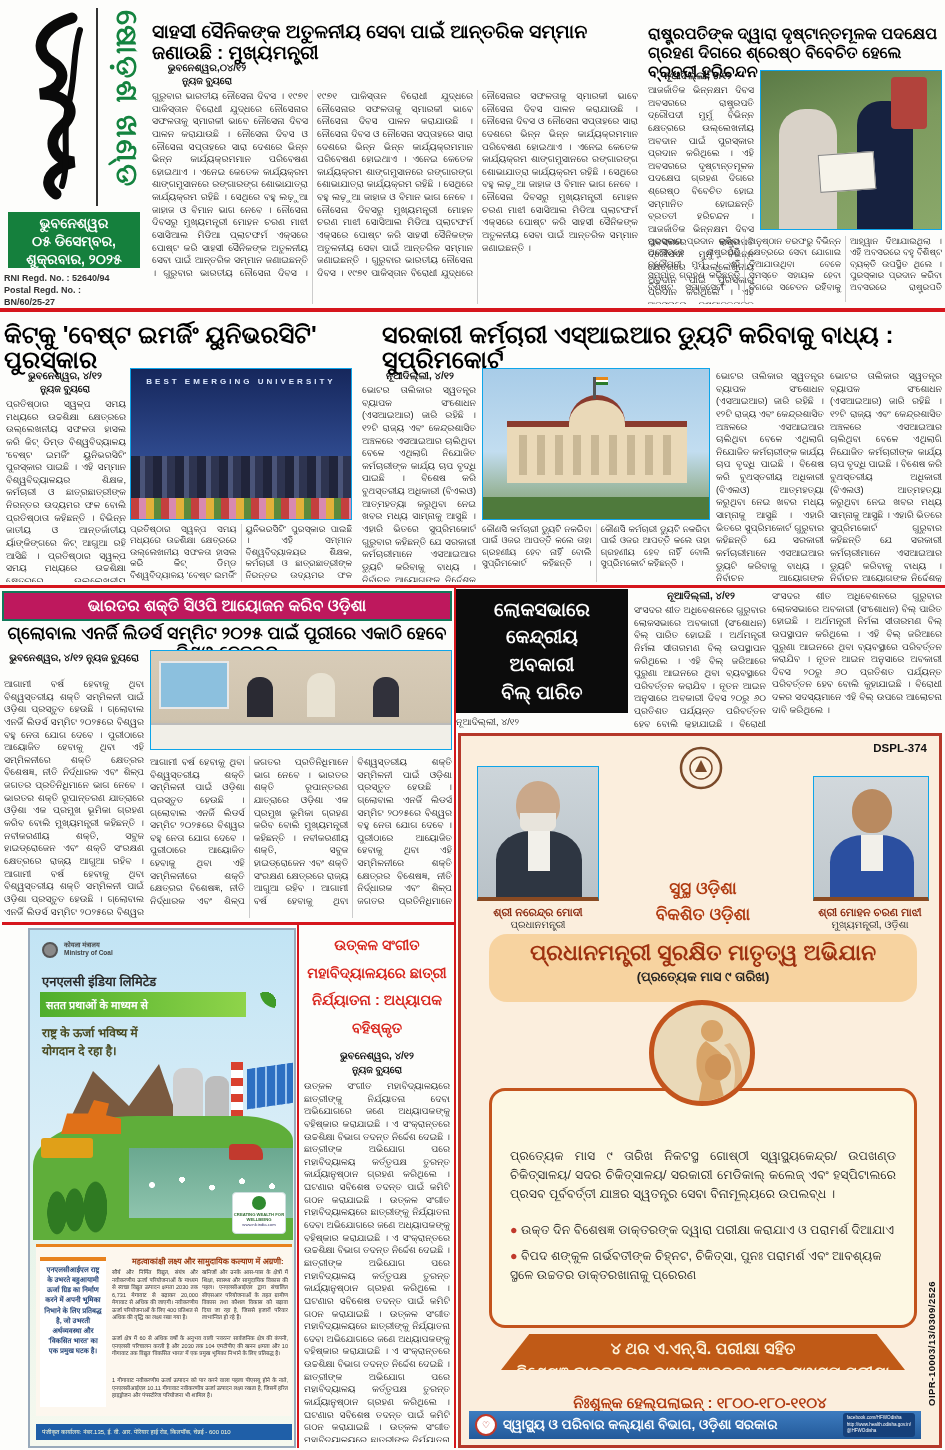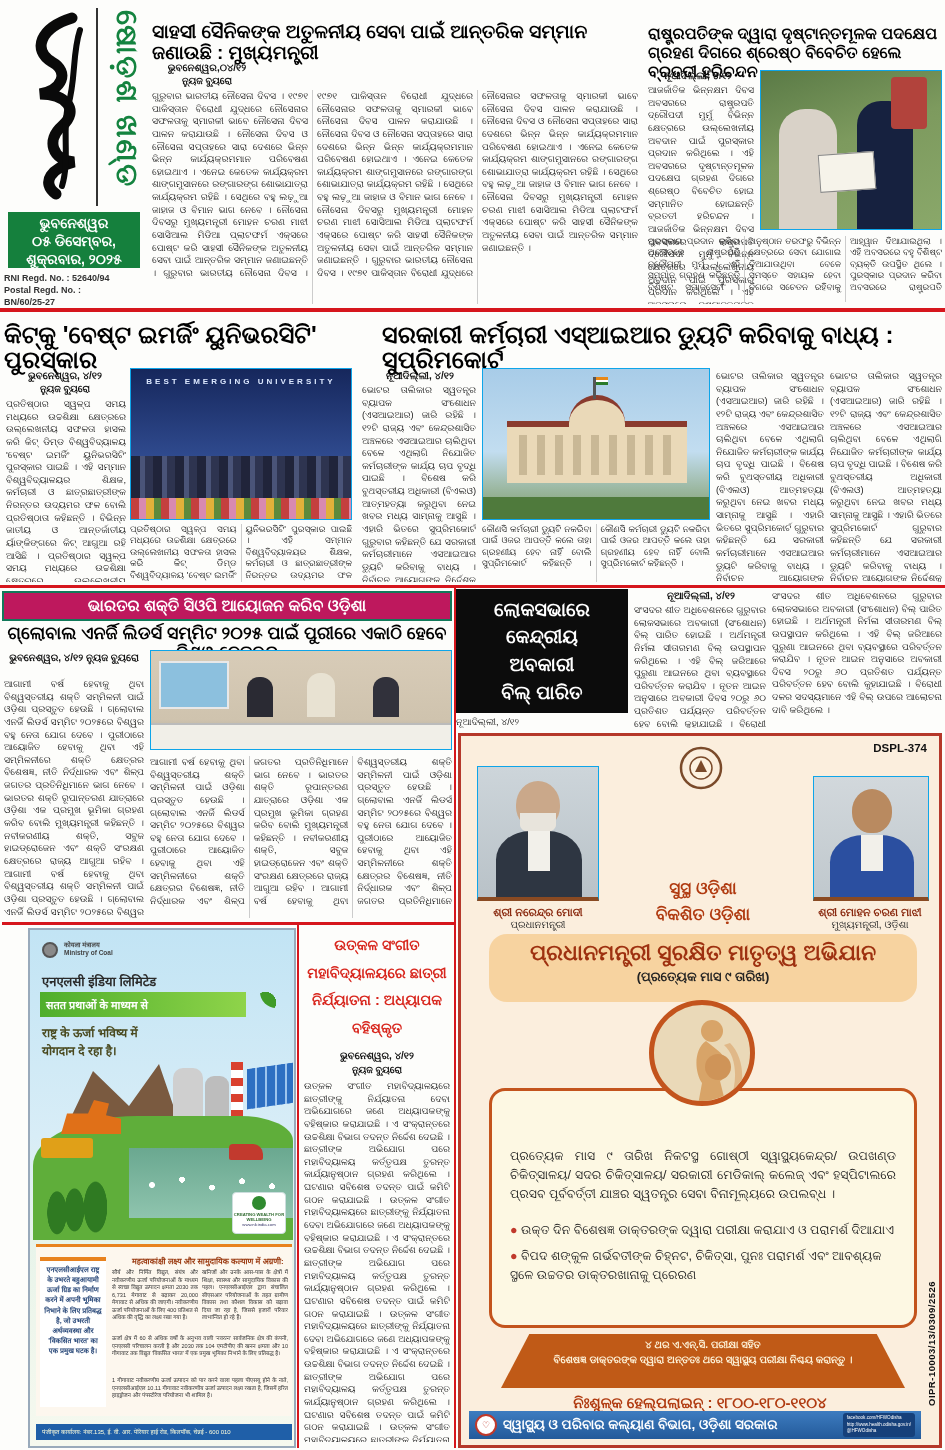--- a/index.html
+++ b/index.html
@@ -236,21 +236,21 @@
         <path d="M70 40 C84 52 84 80 74 100 L82 100 C92 78 90 52 76 38 Z" fill="#e0b888"></path>
       </svg>
     </div>
 
     <div class="abs panel" style="left:28px;top:352px;width:428px;height:240px;padding:56px 18px 10px 18px;z-index:2;">
       <div style="font-size:12.5px;line-height:1.5;color:#222;text-align:justify;">ପ୍ରତ୍ୟେକ ମାସ ୯ ତାରିଖ ନିକଟସ୍ଥ ଗୋଷ୍ଠୀ ସ୍ୱାସ୍ଥ୍ୟକେନ୍ଦ୍ର/ ଉପଖଣ୍ଡ ଚିକିତ୍ସାଳୟ/ ସଦର ଚିକିତ୍ସାଳୟ/ ସରକାରୀ ମେଡିକାଲ୍ କଲେଜ୍ ଏବଂ ହସ୍ପିଟାଲରେ ପ୍ରସବ ପୂର୍ବବର୍ତ୍ତୀ ଯାଞ୍ଚର ସ୍ୱତନ୍ତ୍ର ସେବା ବିନାମୂଲ୍ୟରେ ଉପଲବ୍ଧ ।</div>
       <div style="font-size:12.5px;line-height:1.45;color:#222;margin-top:18px;"><span style="color:#c0392b;">● </span><span>ଉକ୍ତ ଦିନ ବିଶେଷଜ୍ଞ ଡାକ୍ତରଙ୍କ ଦ୍ୱାରା ପରୀକ୍ଷା କରାଯାଏ ଓ ପରାମର୍ଶ ଦିଆଯାଏ</span></div>
       <div style="font-size:12.5px;line-height:1.45;color:#222;margin-top:8px;"><span style="color:#c0392b;">● </span><span>ବିପଦ ଶଙ୍କୁଳ ଗର୍ଭବତୀଙ୍କ ଚିହ୍ନଟ, ଚିକିତ୍ସା, ପୁନଃ ପରାମର୍ଶ ଏବଂ ଆବଶ୍ୟକ ସ୍ଥଳେ ଉଚ୍ଚତର ଡାକ୍ତରଖାନାକୁ ପ୍ରେରଣ</span></div>
     </div>
 
-    <div class="abs band" style="left:40px;top:598px;width:404px;height:54px;font-size:10px;line-height:1.5;padding-top:3px;">
+    <div class="abs band" style="left:40px;top:598px;width:404px;height:36px;font-size:16px;line-height:1.5;padding-top:3px;">
       <div>୪ ଥର ଏ.ଏନ୍.ସି. ପରୀକ୍ଷା ସହିତ</div>
       <div>ବିଶେଷଜ୍ଞ ଡାକ୍ତରଙ୍କ ଦ୍ୱାରା ଅନ୍ତତଃ ଥରେ ସ୍ୱାସ୍ଥ୍ୟ ପରୀକ୍ଷା ନିଶ୍ଚୟ କରାନ୍ତୁ ।</div>
     </div>
     <div class="abs" style="left:0;top:658px;width:100%;text-align:center;font-size:15px;font-weight:bold;color:#b03a10;">ନିଃଶୁଳ୍କ ହେଲ୍ପଲାଇନ୍ : ୧୮୦୦-୧୮୦-୧୧୦୪</div>
 
     <div class="abs bluefoot" style="left:8px;bottom:6px;width:452px;height:28px;">
       <div style="width:22px;height:22px;border-radius:50%;background:#fff;border:2px solid #c0392b;margin:0 6px;display:flex;align-items:center;justify-content:center;font-size:9px;color:#c0392b;">♡</div>
       <div style="font-size:13.5px;font-weight:bold;">ସ୍ୱାସ୍ଥ୍ୟ ଓ ପରିବାର କଲ୍ୟାଣ ବିଭାଗ, ଓଡ଼ିଶା ସରକାର</div>
       <div style="margin-left:auto;margin-right:6px;background:#16407a;border-radius:3px;padding:2px 4px;font-size:4.6px;line-height:1.5;color:#fff;">
         <div>facebook.com/HFWOdisha</div>

